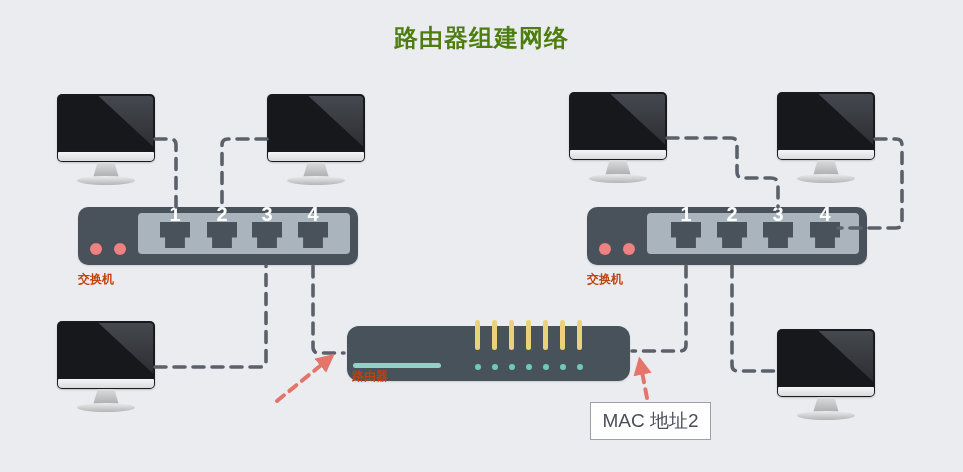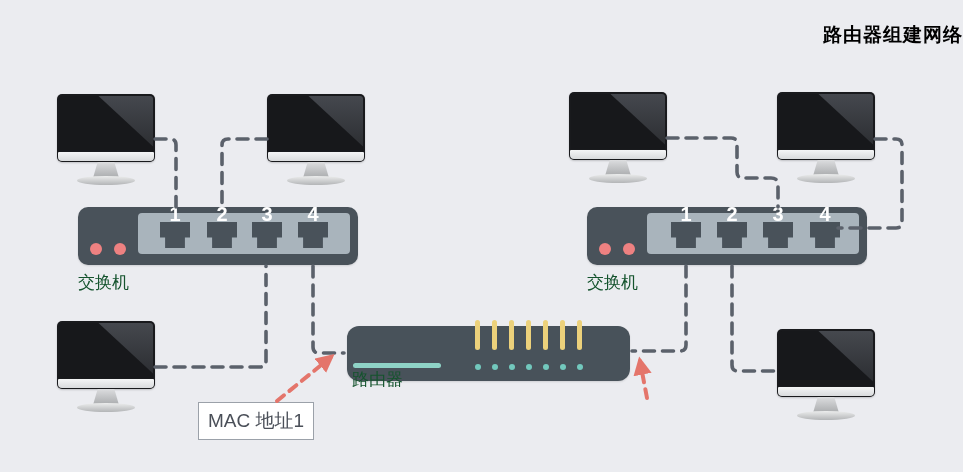--- a/index.html
+++ b/index.html
@@ -1,20 +1,20 @@
 <!DOCTYPE html>
 <html><head>
 <meta charset="utf-8">
 <style>
   html,body{margin:0;padding:0;}
   body{font-family:"Liberation Sans","DejaVu Sans",sans-serif;background:#ebecf0;}
   .canvas{position:relative;width:963px;height:472px;background:#ebecf0;overflow:hidden;}
 
-  .title{position:absolute;left:0;top:22px;width:963px;text-align:right;
-         font-size:19px;font-weight:bold;color:#000000;letter-spacing:1px;}
+  .title{position:absolute;left:0;top:22px;width:963px;text-align:center;
+         font-size:24px;font-weight:bold;color:#4d7c0f;letter-spacing:1px;}
 
   
   .computer{position:absolute;width:98px;height:92px;}
   .monitor{position:absolute;left:0;top:0;width:98px;height:68px;background:#191a1d;
            border-radius:5px;box-shadow:0 1px 2px rgba(0,0,0,.18);}
   .screen{position:absolute;left:2px;top:2px;width:94px;height:55px;border-radius:3px 3px 0 0;
           background:#17181b;overflow:hidden;}
   .screen:after{content:"";position:absolute;left:0;top:0;width:100%;height:100%;
           background:linear-gradient(to bottom,#45484e,#2a2c30);
           clip-path:polygon(42% 0,100% 0,100% 92%);}
@@ -37,21 +37,21 @@
   .portnum{position:absolute;left:0;top:-18px;width:100%;text-align:center;
        color:#fff;font-size:20px;font-weight:bold;line-height:20px;}
 
   
   .router{position:absolute;left:347px;top:326px;width:283px;height:55px;background:#48525a;
           border-radius:12px;box-shadow:0 1px 2px rgba(0,0,0,.12);}
   .tealbar{position:absolute;left:6px;top:37px;width:88px;height:5px;border-radius:2.5px;background:#8ed3c6;}
   .ybar{position:absolute;top:-6px;width:5px;height:30px;border-radius:2.5px;background:#ecd17b;}
   .dot{position:absolute;top:38px;width:6px;height:6px;border-radius:50%;background:#72c8bd;}
 
-  .devlabel{position:absolute;font-size:17px;font-weight:400;color:#14532d;}
+  .devlabel{position:absolute;font-size:12px;font-weight:700;color:#c2410c;}
 
   .macbox{position:absolute;height:36px;background:#ffffff;border:1.5px solid #9ba1a9;
           display:flex;align-items:center;justify-content:center;
           font-size:19px;color:#4a4f58;box-sizing:content-box;}
 
   svg.wires{position:absolute;left:0;top:0;z-index:5;pointer-events:none;}
 </style>
 </head>
 <body>
 
@@ -188,17 +188,17 @@
       <path d="M875 139 H896 Q902 139 902 145 V222 Q902 228 896 228 H838"></path>
       <path d="M686 266 V345 Q686 351 680 351 H632"></path>
       <path d="M732 266 V365 Q732 371 738 371 H776"></path>
     </g>
     <g fill="none" stroke="#e4756b" stroke-width="4" stroke-linecap="round" stroke-dasharray="9 7">
       <line x1="277" y1="401" x2="331" y2="357" marker-end="url(#ah)"></line>
       <line x1="647" y1="398" x2="640" y2="361" marker-end="url(#ah)"></line>
     </g>
   </svg>
 
-  <div class="macbox" style="left:198px;top:402px;width:114px">
-    <span>MAC 地址1</span>
+  <div class="macbox" style="left:590px;top:402px;width:119px">
+    <span>MAC 地址2</span>
   </div>
 
 </div>
 
 </body></html>

